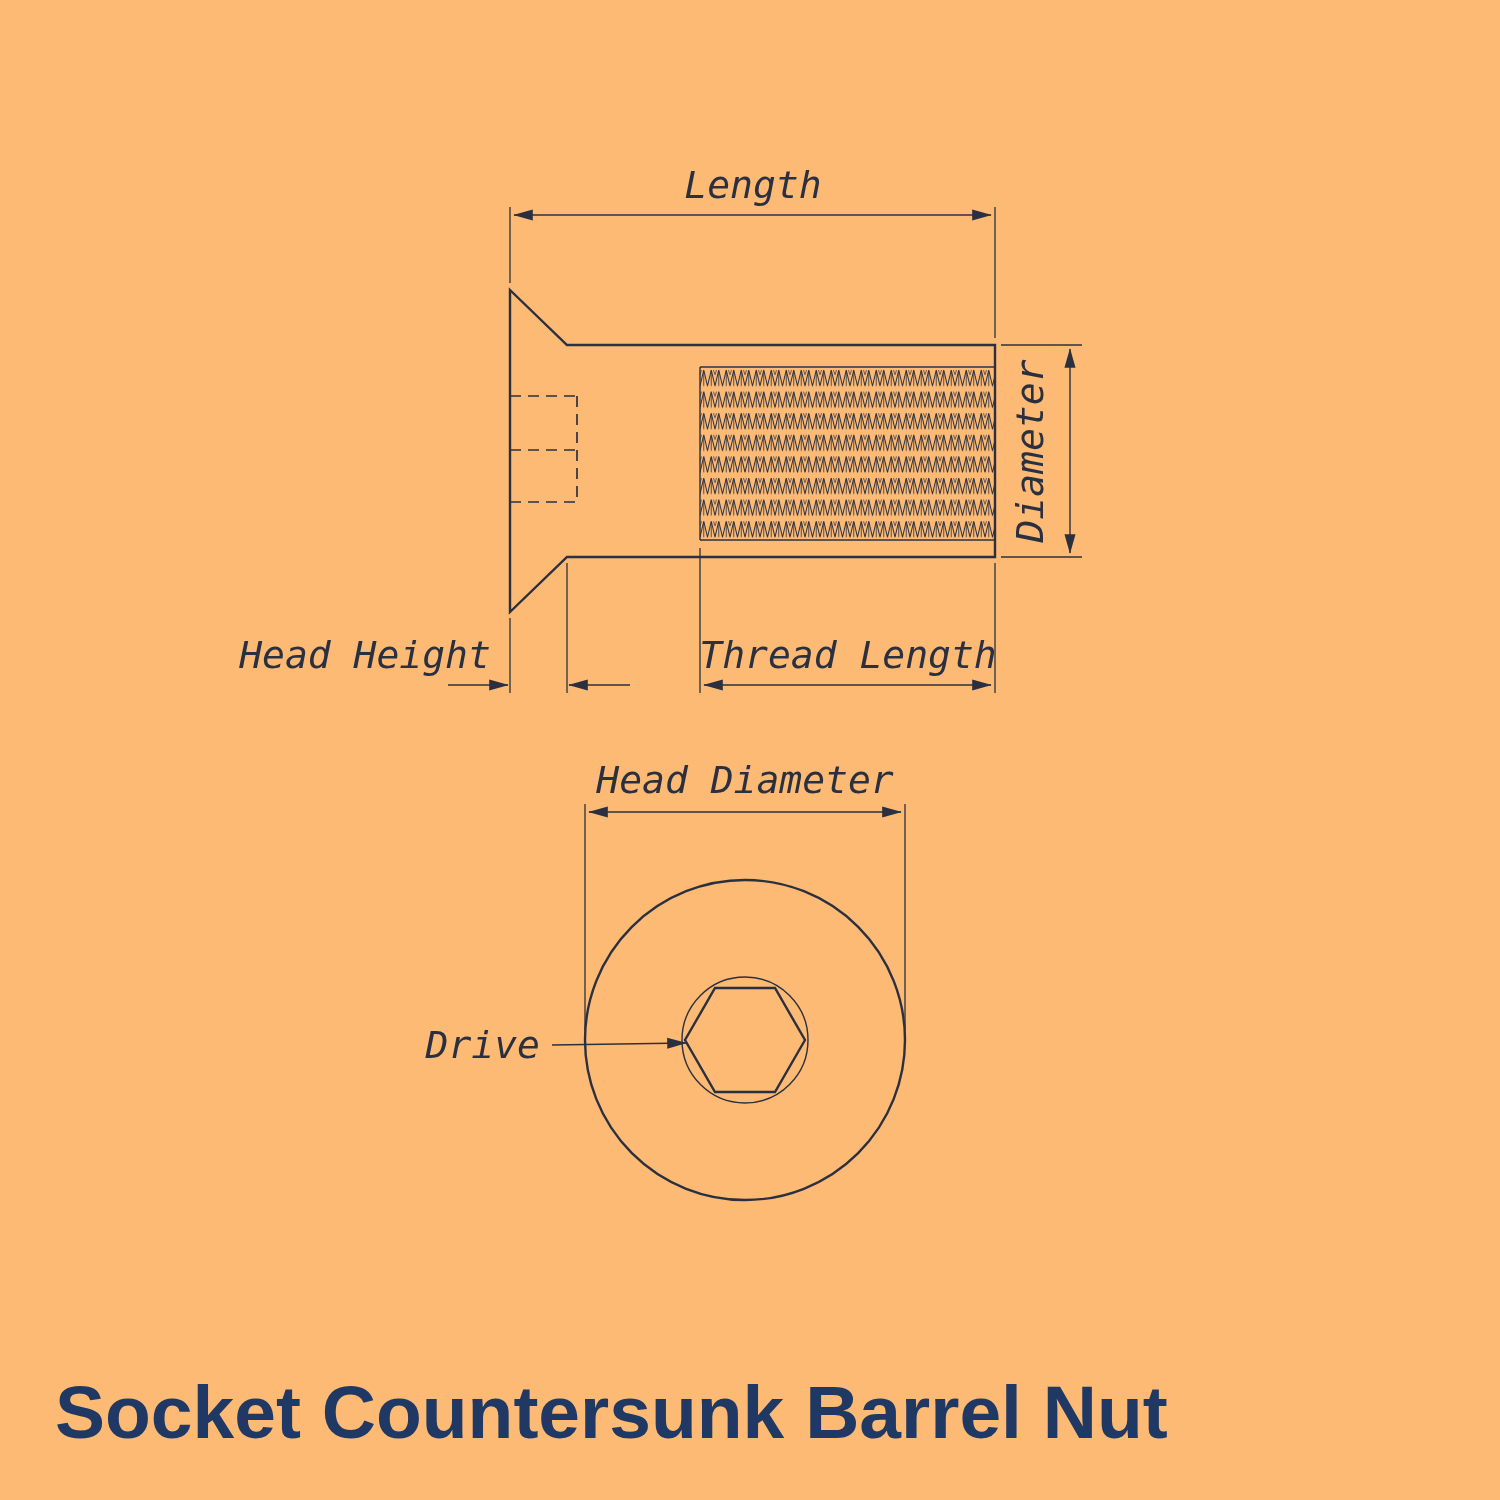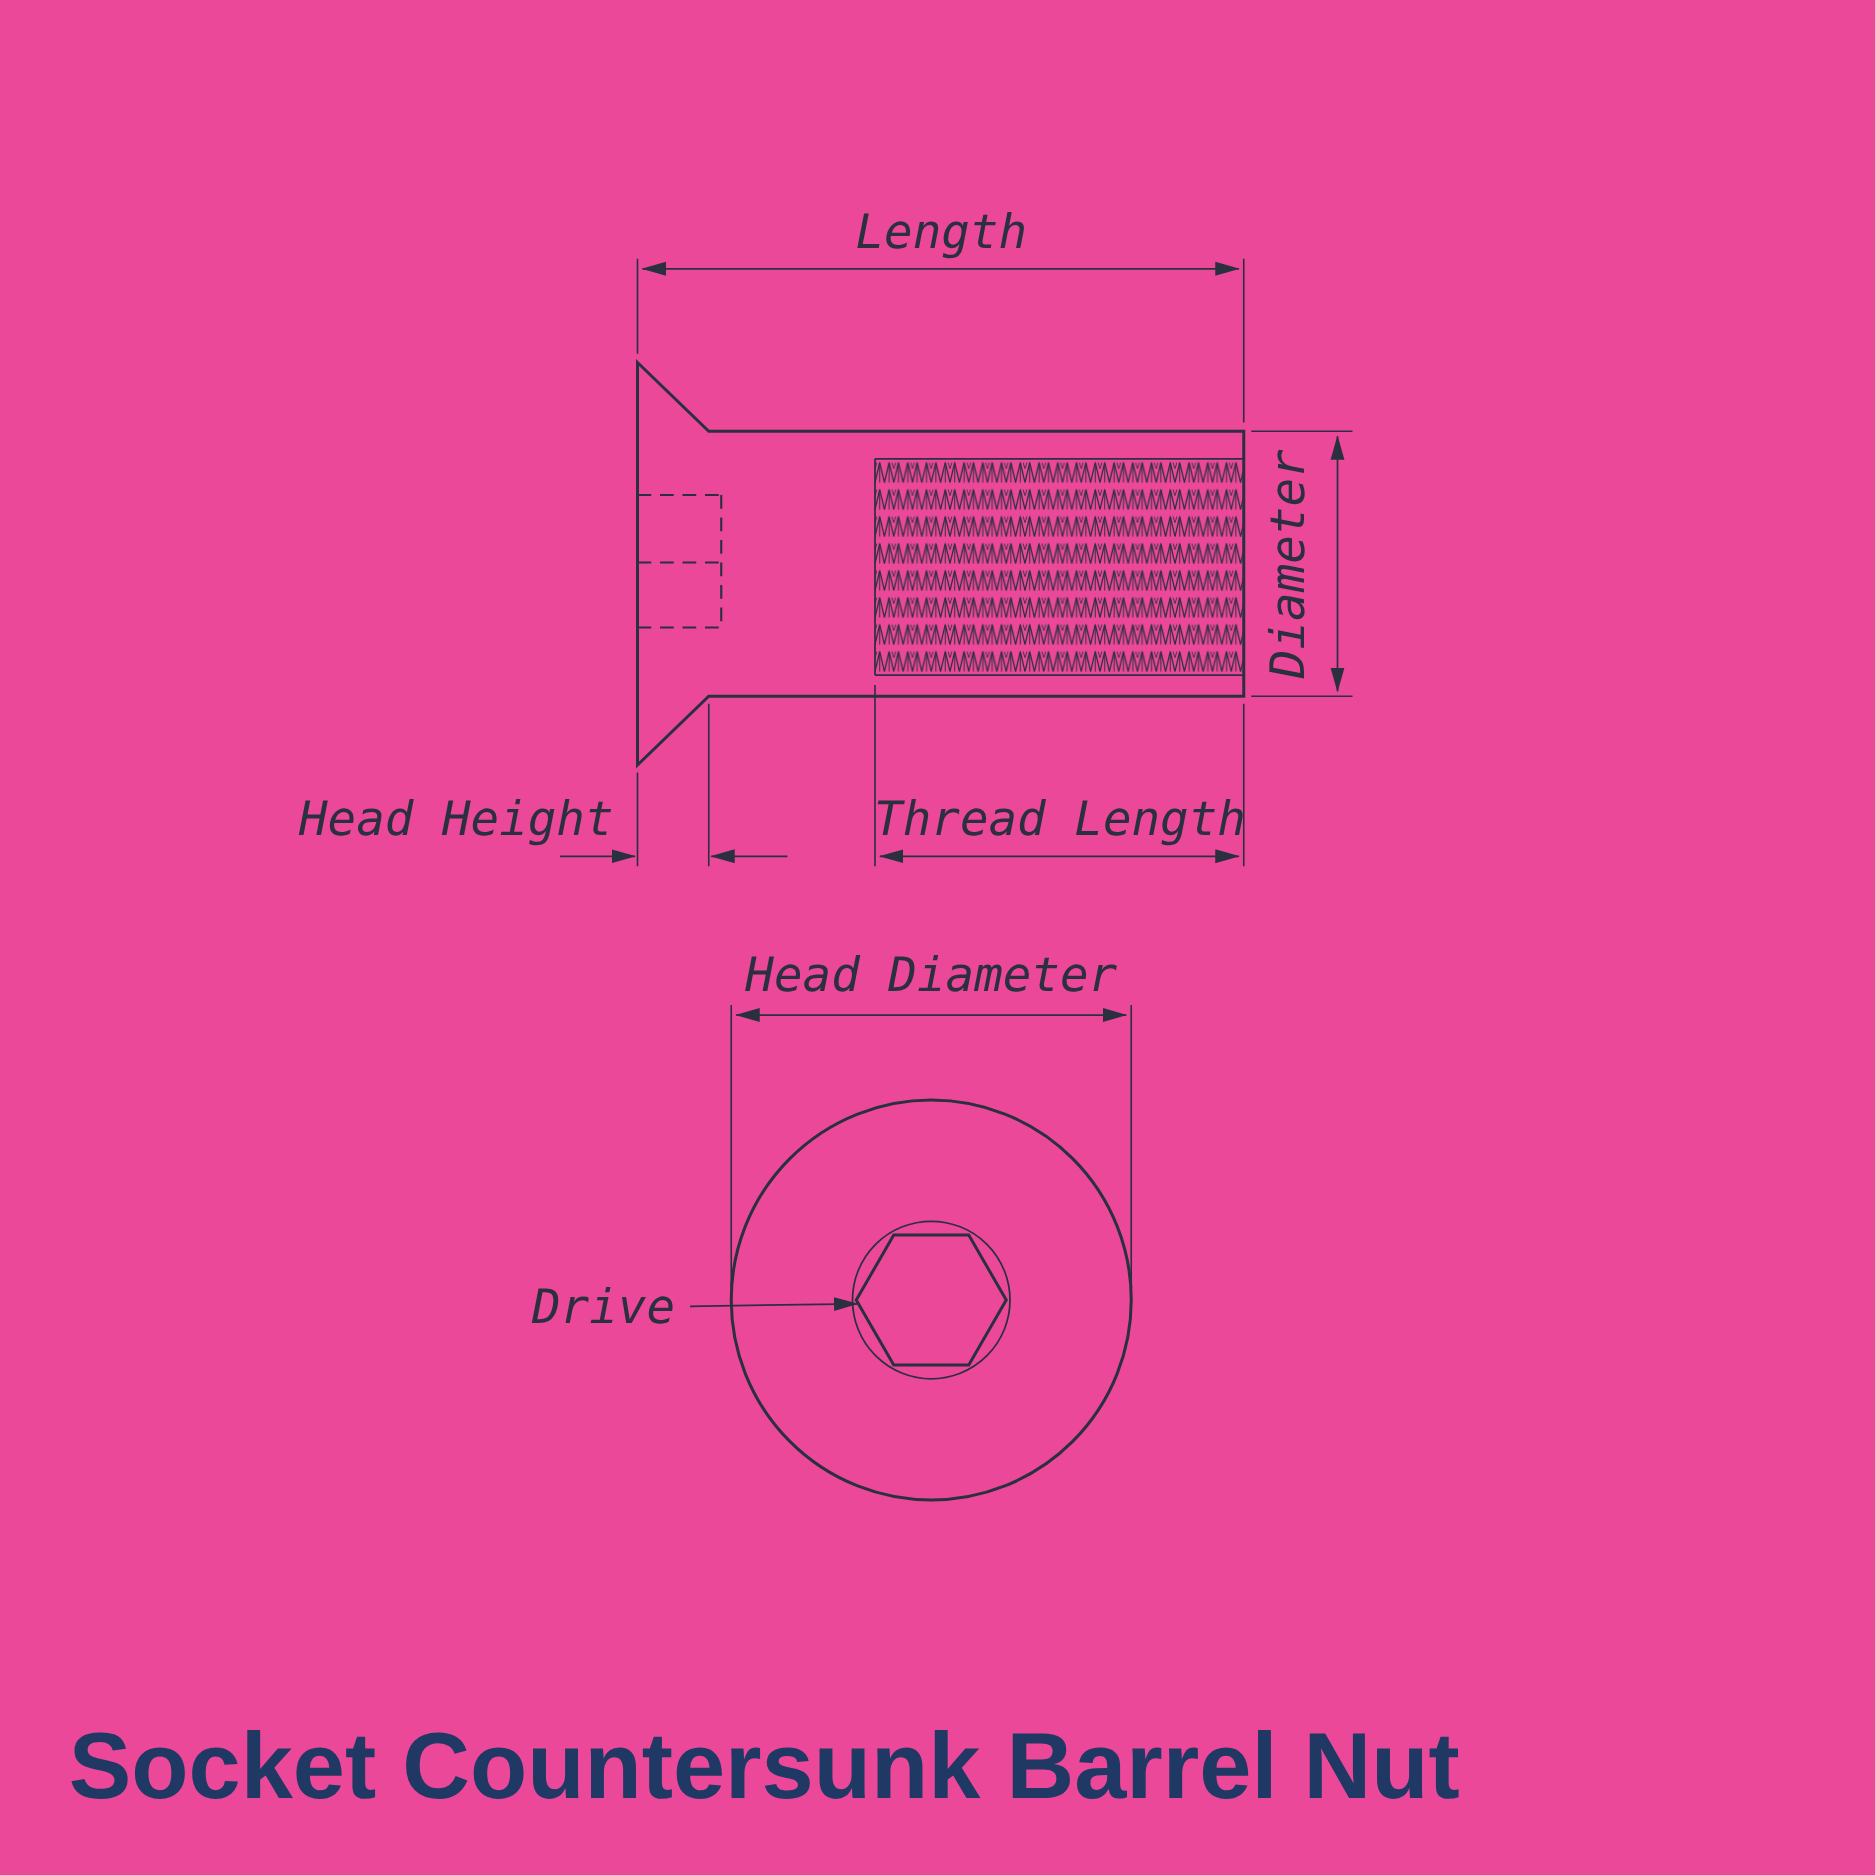--- a/index.html
+++ b/index.html
@@ -4,21 +4,21 @@
 <style>
   html, body {
     margin: 0;
     padding: 0;
     background: #ffffff;
   }
   .stage {
     position: relative;
     width: 1500px;
     height: 1500px;
-    background: #ec4899;
+    background: #fdba74;
     overflow: hidden;
   }
   svg { display: block; }
   .outline   { fill: none; stroke: #2b3040; stroke-width: 2.4; stroke-linejoin: miter; }
   .thinline  { fill: none; stroke: #2b3040; stroke-width: 1.4; }
   .dashed    { fill: none; stroke: #2b3040; stroke-width: 1.7; stroke-dasharray: 11 7; }
   .dimline   { fill: none; stroke: #2b3040; stroke-width: 1.4; }
   .extline   { fill: none; stroke: #2b3040; stroke-width: 1.3; }
   .dim-label {
     font-family: "DejaVu Sans Mono", "Liberation Mono", monospace;

